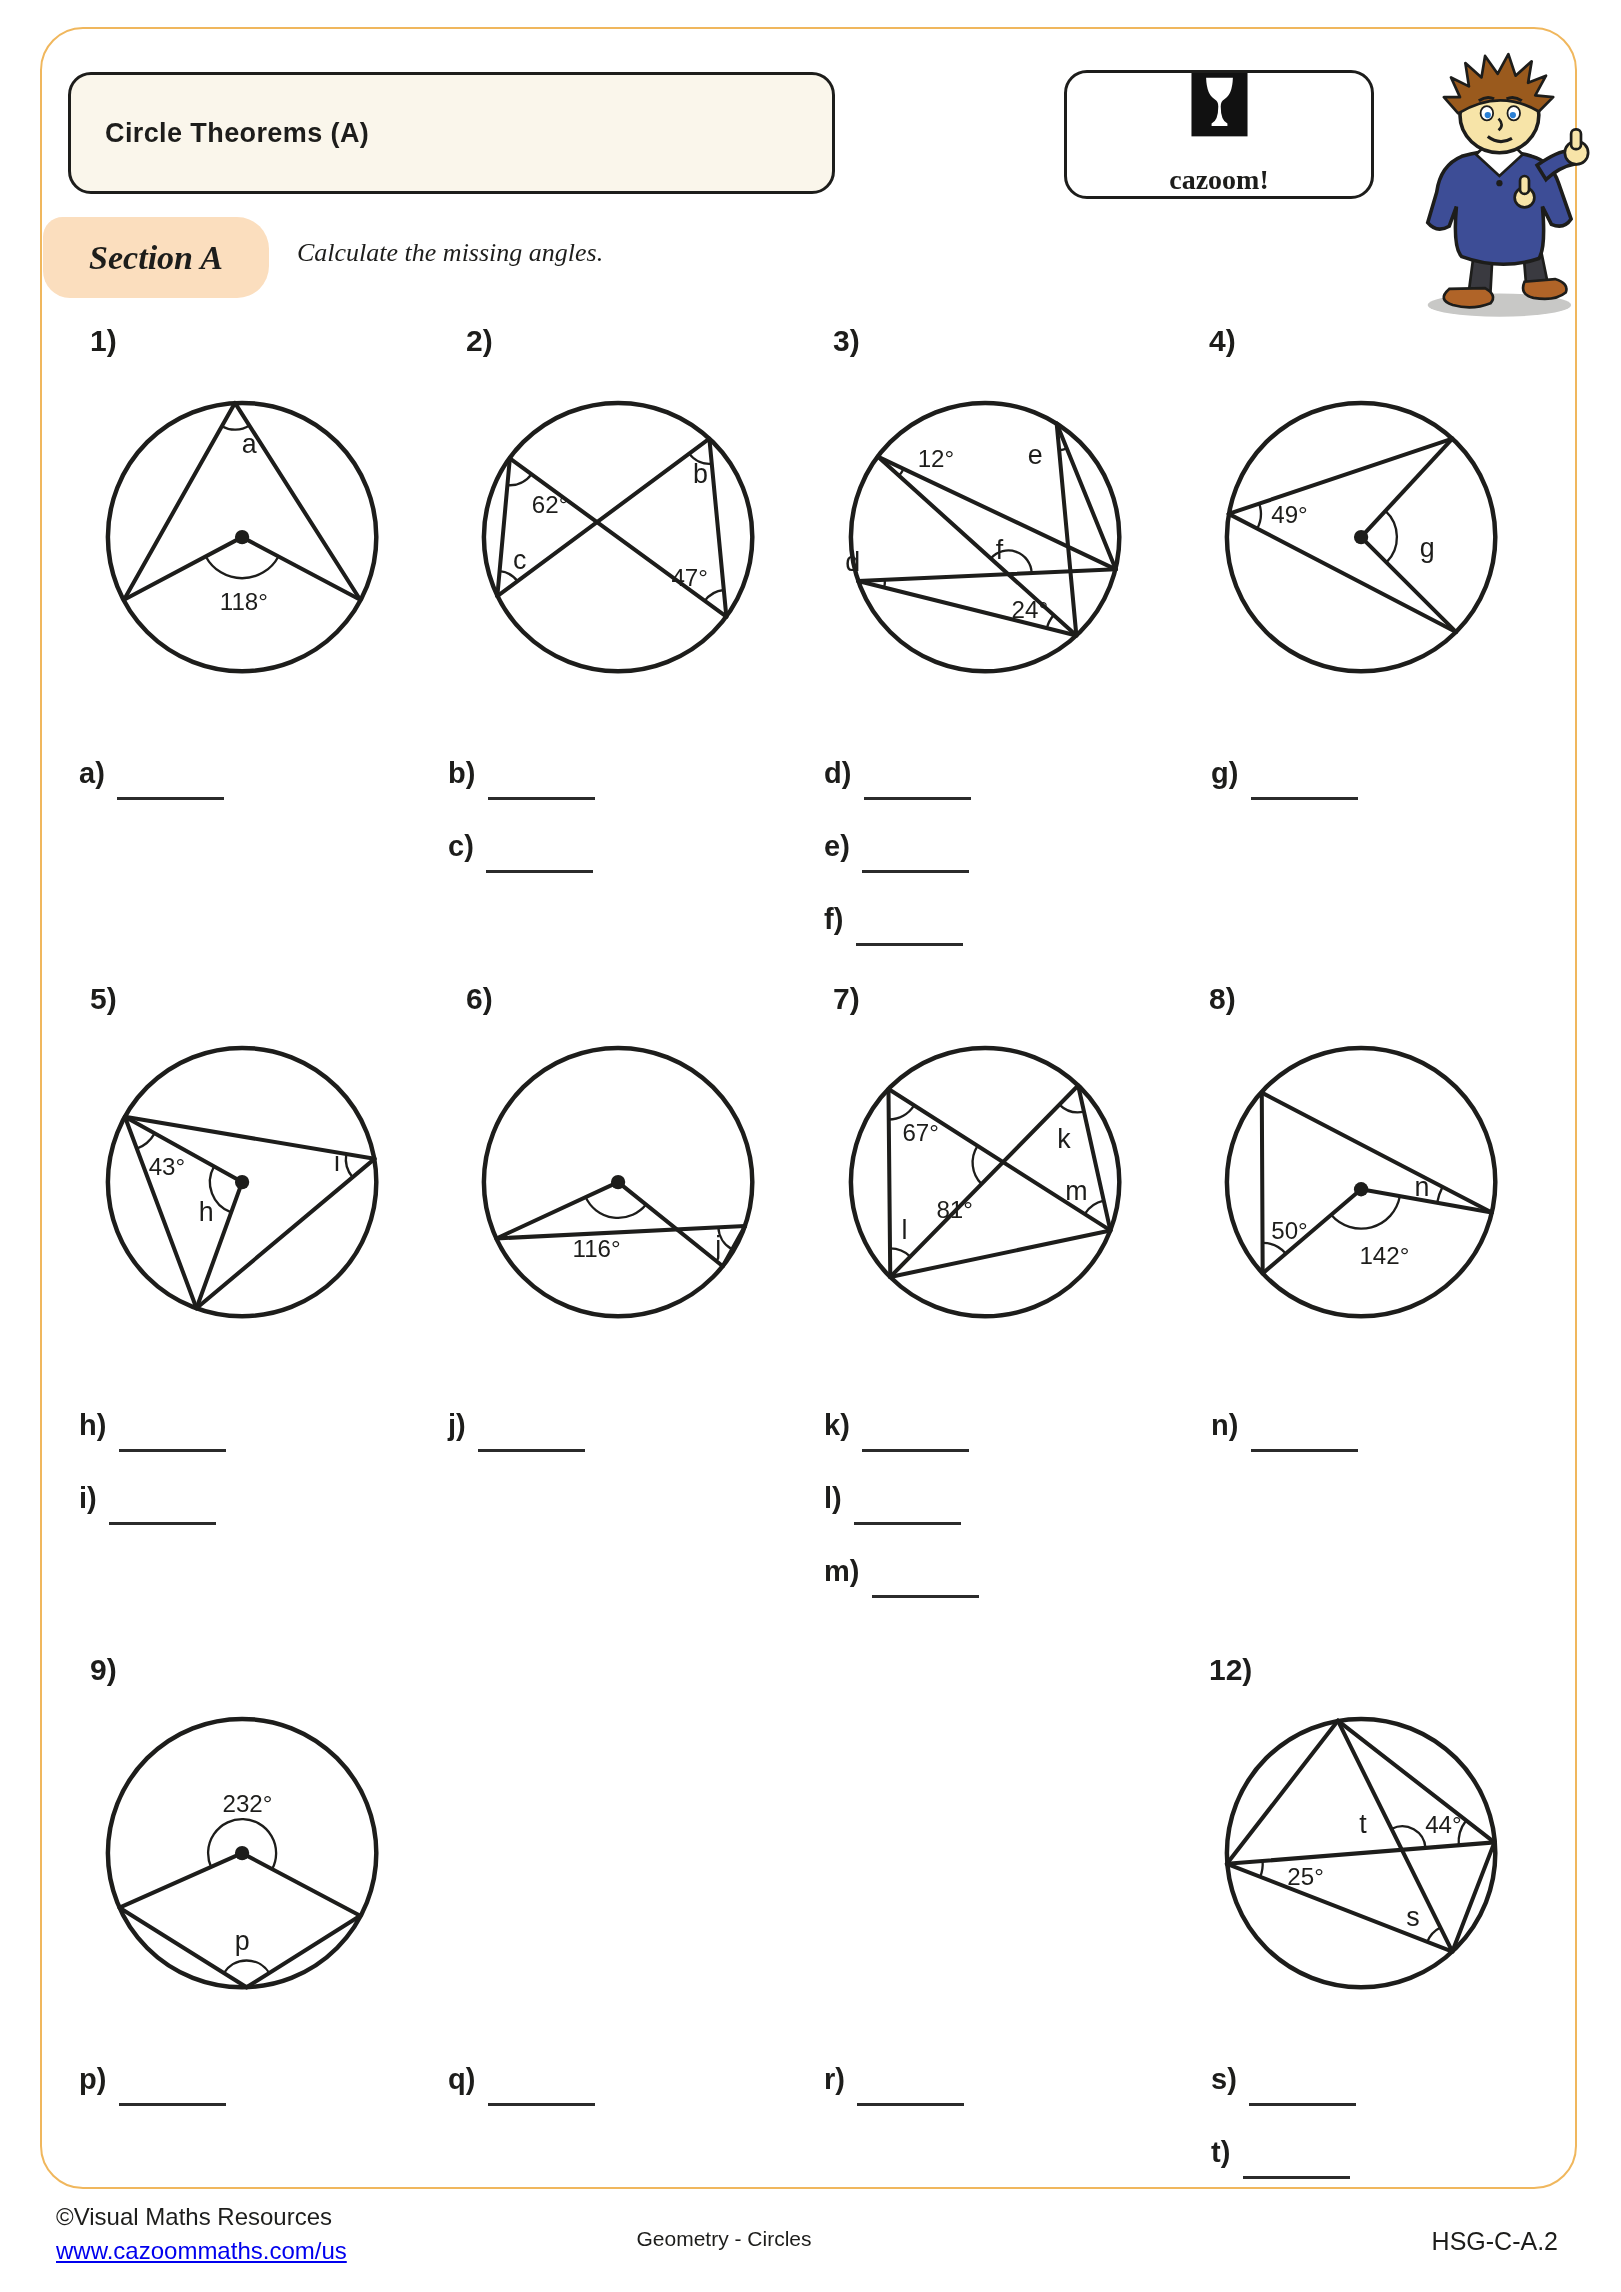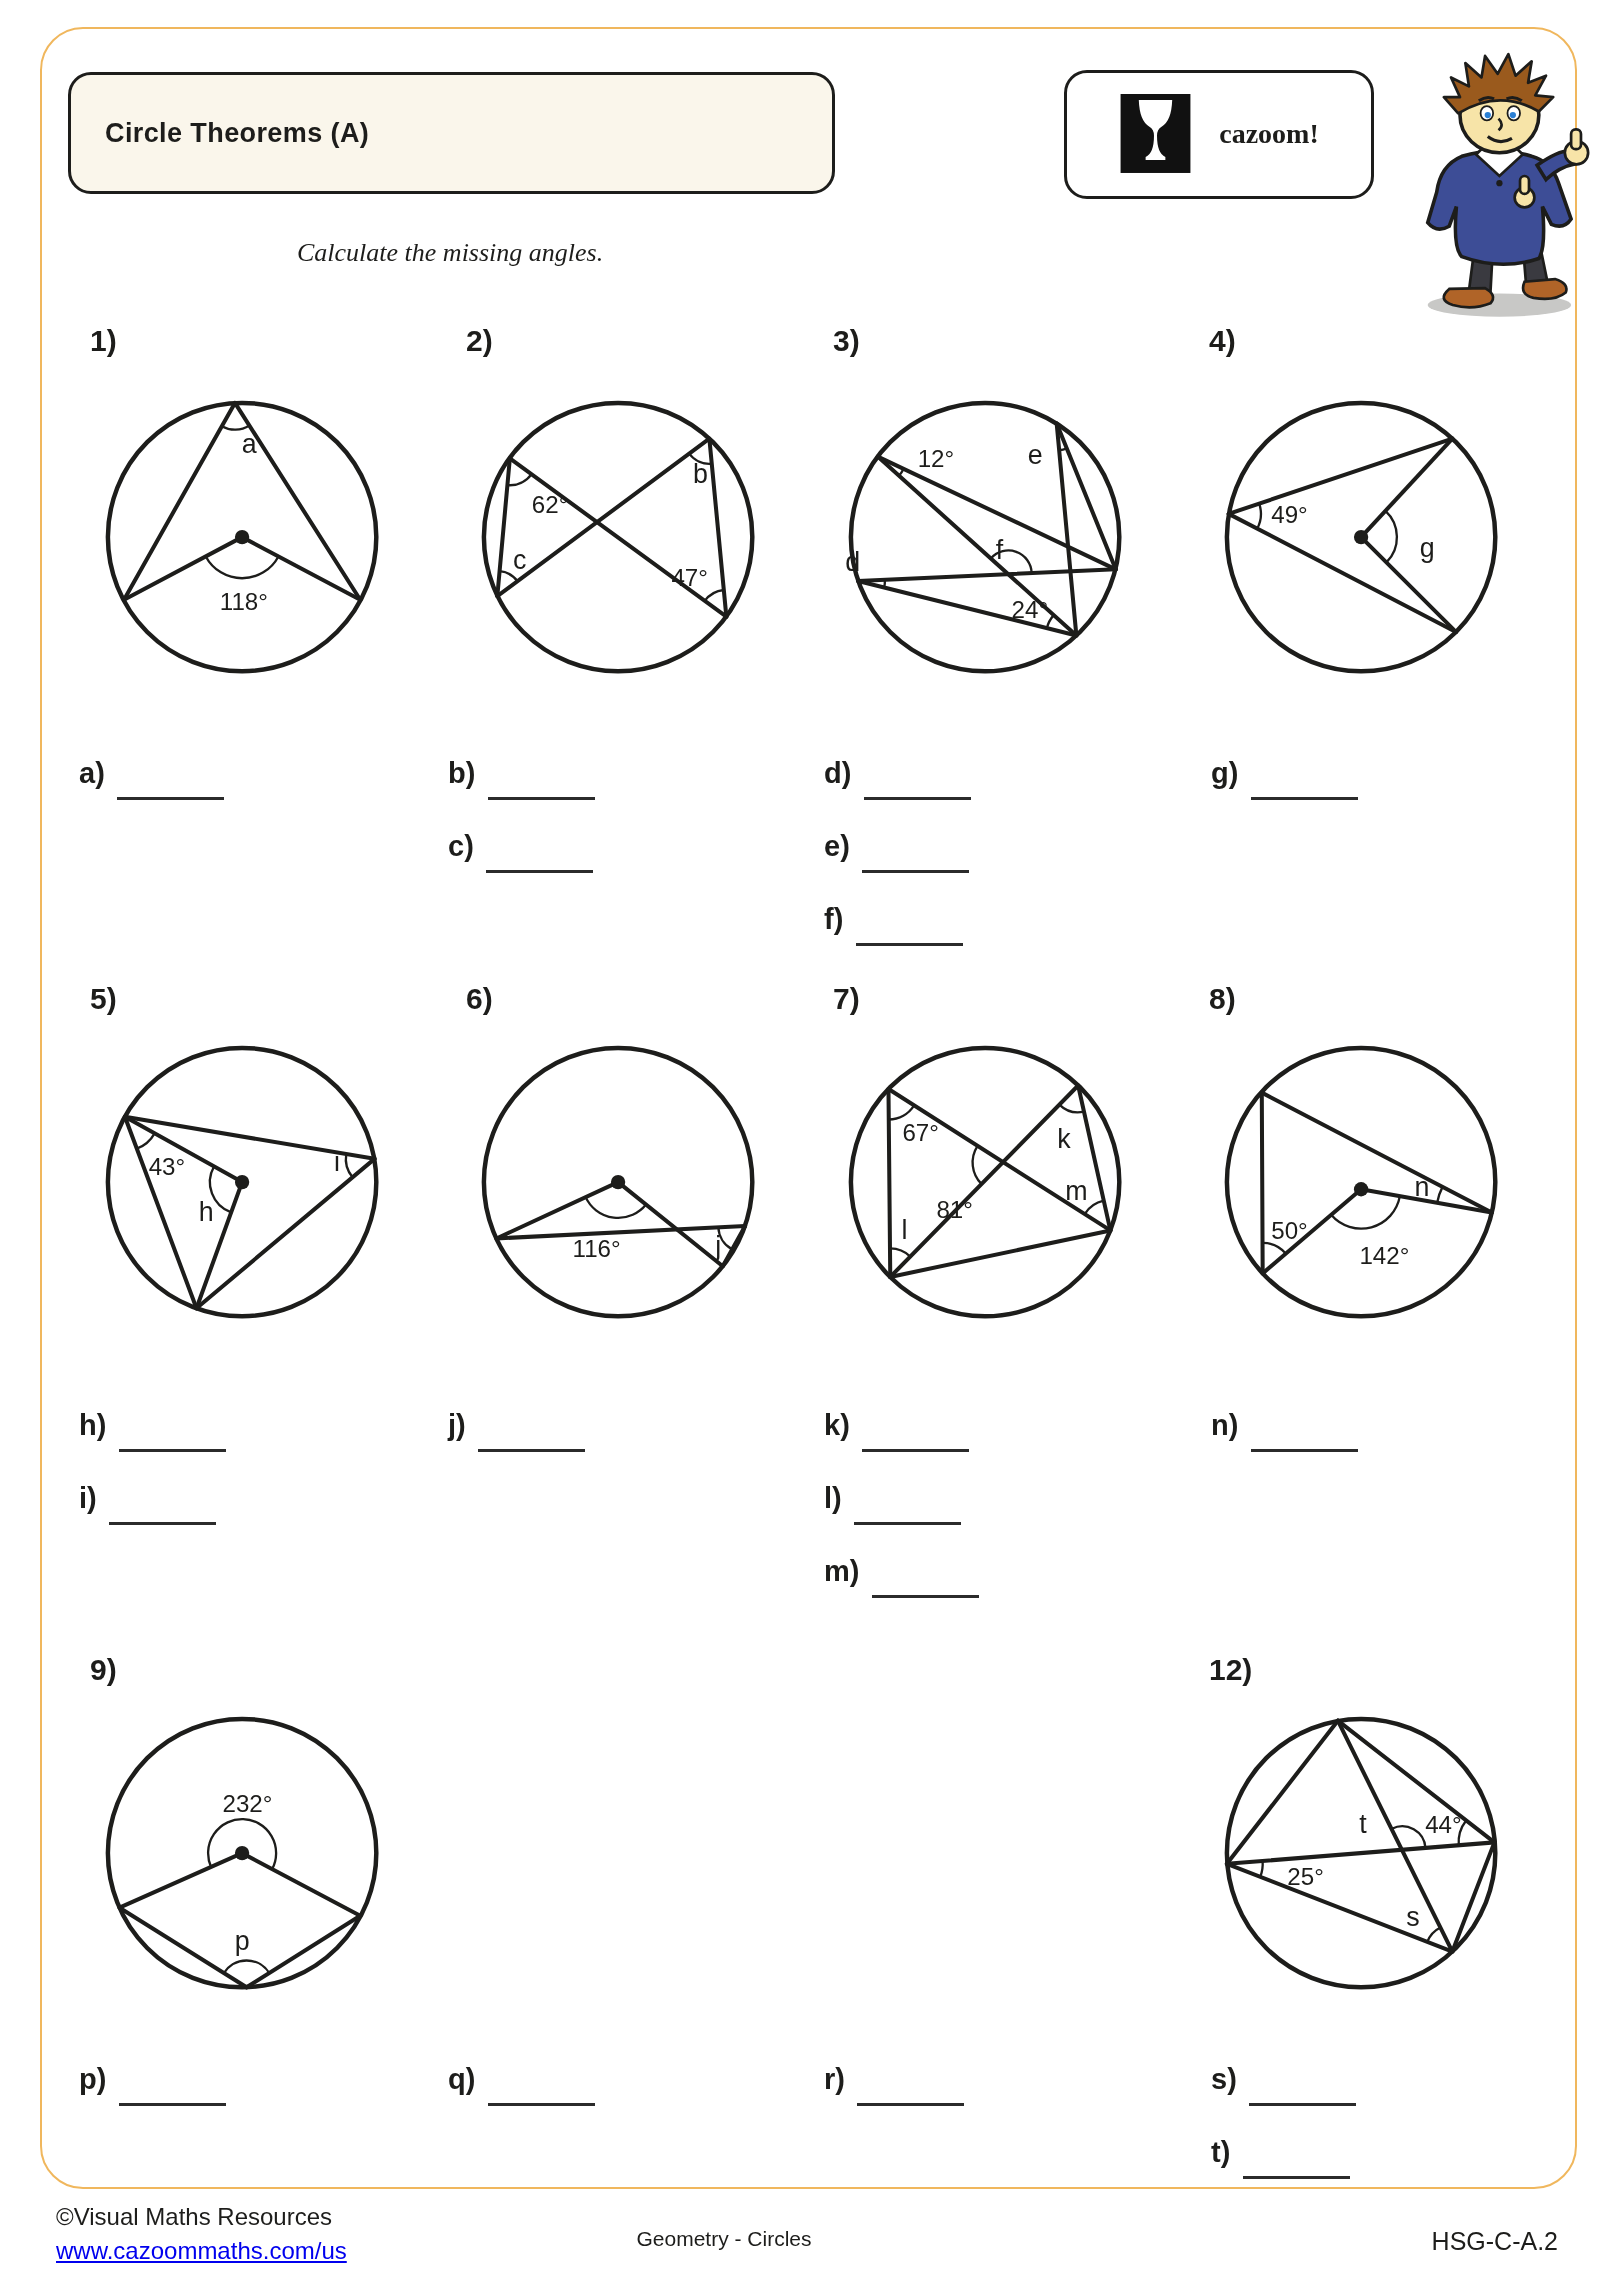--- a/index.html
+++ b/index.html
@@ -6,21 +6,21 @@
   .page{position:relative;width:1622px;height:2293px;background:#ffffff;overflow:hidden;
         font-family:"Liberation Sans",sans-serif;color:#1d1d1b;}
   .page-border{position:absolute;left:40px;top:27px;width:1533px;height:2158px;
         border:2.7px solid #f0b75d;border-radius:43px;}
   .title-box{position:absolute;left:68px;top:72px;width:767px;height:122px;
         background:#faf6eb;border:3.6px solid #1d1d1b;border-radius:23px;
         display:flex;align-items:center;padding-left:34px;box-sizing:border-box;}
   .title-box h1{margin:0;font-size:27px;font-weight:bold;letter-spacing:0.4px;}
   .logo-box{position:absolute;left:1064px;top:70px;width:310px;height:129px;
         background:#ffffff;border:3.6px solid #1d1d1b;border-radius:23px;
-        display:flex;flex-direction:row;align-items:center;justify-content:center;box-sizing:border-box;gap:27px;}
+        display:flex;flex-direction:column;align-items:center;justify-content:center;box-sizing:border-box;gap:27px;}
   .logo-text{font-family:"Liberation Serif",serif;font-weight:bold;font-size:28px;margin-top:-1.8px;}
   .mascot{position:absolute;left:1390px;top:38px;width:226px;height:285px;}
   .section-badge{position:absolute;left:43px;top:217px;width:226px;height:81px;
         background:#fbdebe;border-radius:19.7px 32px 32px 27px;
         display:flex;align-items:center;justify-content:center;}
   .section-badge span{font-family:"Liberation Serif",serif;font-weight:bold;font-style:italic;font-size:34px;}
   .instruction{position:absolute;left:297px;top:238px;font-family:"Liberation Serif",serif;
         font-style:italic;font-size:26px;}
   .problem{position:absolute;width:306px;}
   .pnum{font-size:30px;font-weight:bold;height:39px;}
@@ -77,20 +77,23 @@
     <ellipse cx="108" cy="84" rx="7" ry="8" fill="#ffffff" stroke="#1d1d1b" stroke-width="2"></ellipse>
     <circle cx="109" cy="86" r="3.5" fill="#2a7fd4"></circle>
     <ellipse cx="138" cy="84" rx="7" ry="8" fill="#ffffff" stroke="#1d1d1b" stroke-width="2"></ellipse>
     <circle cx="137" cy="86" r="3.5" fill="#2a7fd4"></circle>
     <path d="M99,70 q9,-6 17,-2" stroke="#1d1d1b" stroke-width="3.5" fill="none"></path>
     <path d="M130,68 q8,-4 17,2" stroke="#1d1d1b" stroke-width="3.5" fill="none"></path>
     <path d="M121,90 q7,7 0,13" stroke="#1d1d1b" stroke-width="3" fill="none"></path>
     <path d="M109,110 q13,10 27,2" stroke="#1d1d1b" stroke-width="3.5" fill="none"></path>
   </svg>
 
+  <div class="section-badge">
+    <span>Section A</span>
+  </div>
   <div class="instruction">Calculate the missing angles.</div>
 
   <div class="problem" style="left:90px;top:324px;">
     <div class="pnum">1)</div>
     <svg class="diagram" width="306" height="306" viewBox="0 0 342 342" style="margin-top:21.5px;">
       <circle class="main" cx="170" cy="170" r="150"></circle>
       <line x1="162" y1="20" x2="38" y2="240"></line>
         <line x1="162" y1="20" x2="302" y2="240"></line>
       <line x1="170" y1="170" x2="38" y2="240"></line>
         <line x1="170" y1="170" x2="302" y2="240"></line>

